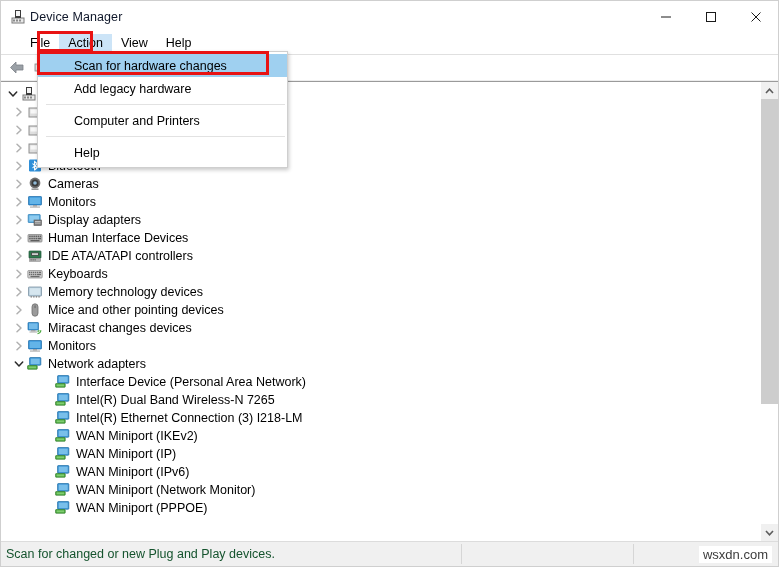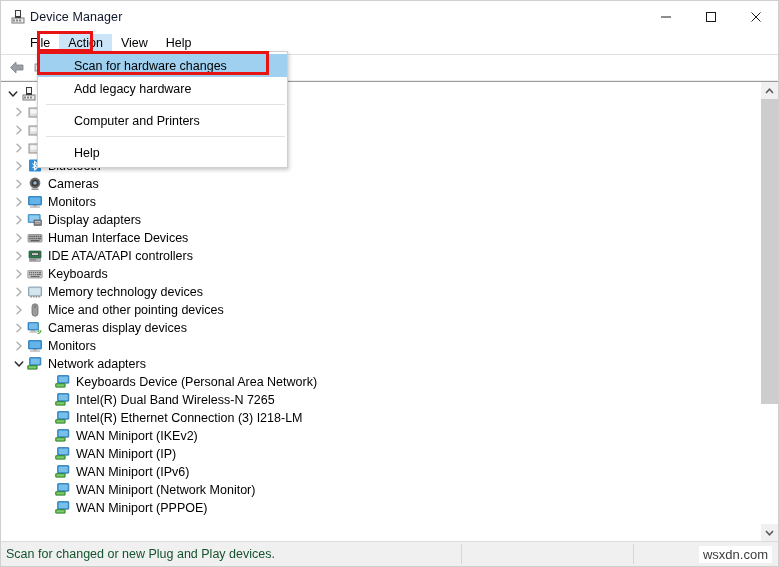--- a/index.html
+++ b/index.html
@@ -538,21 +538,21 @@
             </svg>
           </div>
           <div class="row-icon"><svg width="16" height="16" viewBox="0 0 16 16">
               <rect x="1" y="2.5" width="10.5" height="7.5" rx="0.6" fill="#3a93d6" stroke="#2070a8" stroke-width="0.7"></rect>
               <rect x="2" y="3.4" width="8.5" height="5.7" fill="#74bbe9"></rect>
               <rect x="4" y="10.2" width="4.5" height="1.2" fill="#9a9a9a"></rect>
               <rect x="2.5" y="11.5" width="7.5" height="1" fill="#a8a8a8"></rect>
               <path d="M10.5 13.6 A3.3 3.3 0 0 0 13.8 10.3" fill="none" stroke="#4aa83f" stroke-width="1.3"></path>
               <path d="M10.5 11.6 A1.5 1.5 0 0 0 12 10.1" fill="none" stroke="#4aa83f" stroke-width="1.2"></path>
             </svg></div>
-          <div class="row-label">Cameras display devices</div>
+          <div class="row-label">Miracast changes devices</div>
         </div>
         <div class="row depth1">
           <div class="twisty">
             <svg width="10" height="10" viewBox="0 0 10 10">
               <path d="M3 1.3 L7 5 L3 8.7" fill="none" stroke="#b0b0b0" stroke-width="1.5" stroke-linecap="round" stroke-linejoin="round"></path>
             </svg>
           </div>
           <div class="row-icon"><svg width="16" height="16" viewBox="0 0 16 16">
               <rect x="1.5" y="2.5" width="13" height="8.5" rx="0.6" fill="#2f8fd8" stroke="#1d6ca8" stroke-width="0.7"></rect>
               <rect x="2.6" y="3.5" width="10.8" height="6.5" fill="#63b4e8"></rect>
@@ -576,21 +576,21 @@
           <div class="row-label">Network adapters</div>
         </div>
         <div class="row depth2">
           <div class="twisty"></div>
           <div class="row-icon"><svg width="16" height="16" viewBox="0 0 16 16">
               <rect x="2.6" y="1.6" width="11.2" height="7.6" rx="0.6" fill="#3a93d6" stroke="#1f6da6" stroke-width="0.75"></rect>
               <rect x="3.7" y="2.6" width="9" height="5.6" fill="#79bfea"></rect>
               <rect x="0.6" y="9.6" width="9.6" height="3.6" rx="0.5" fill="#4aa83f" stroke="#2f7a28" stroke-width="0.7"></rect>
               <rect x="1.6" y="10.4" width="7.6" height="1.9" fill="#7fcd6f"></rect>
             </svg></div>
-          <div class="row-label">Keyboards Device (Personal Area Network)</div>
+          <div class="row-label">Interface Device (Personal Area Network)</div>
         </div>
         <div class="row depth2">
           <div class="twisty"></div>
           <div class="row-icon"><svg width="16" height="16" viewBox="0 0 16 16">
               <rect x="2.6" y="1.6" width="11.2" height="7.6" rx="0.6" fill="#3a93d6" stroke="#1f6da6" stroke-width="0.75"></rect>
               <rect x="3.7" y="2.6" width="9" height="5.6" fill="#79bfea"></rect>
               <rect x="0.6" y="9.6" width="9.6" height="3.6" rx="0.5" fill="#4aa83f" stroke="#2f7a28" stroke-width="0.7"></rect>
               <rect x="1.6" y="10.4" width="7.6" height="1.9" fill="#7fcd6f"></rect>
             </svg></div>
           <div class="row-label">Intel(R) Dual Band Wireless-N 7265</div>

